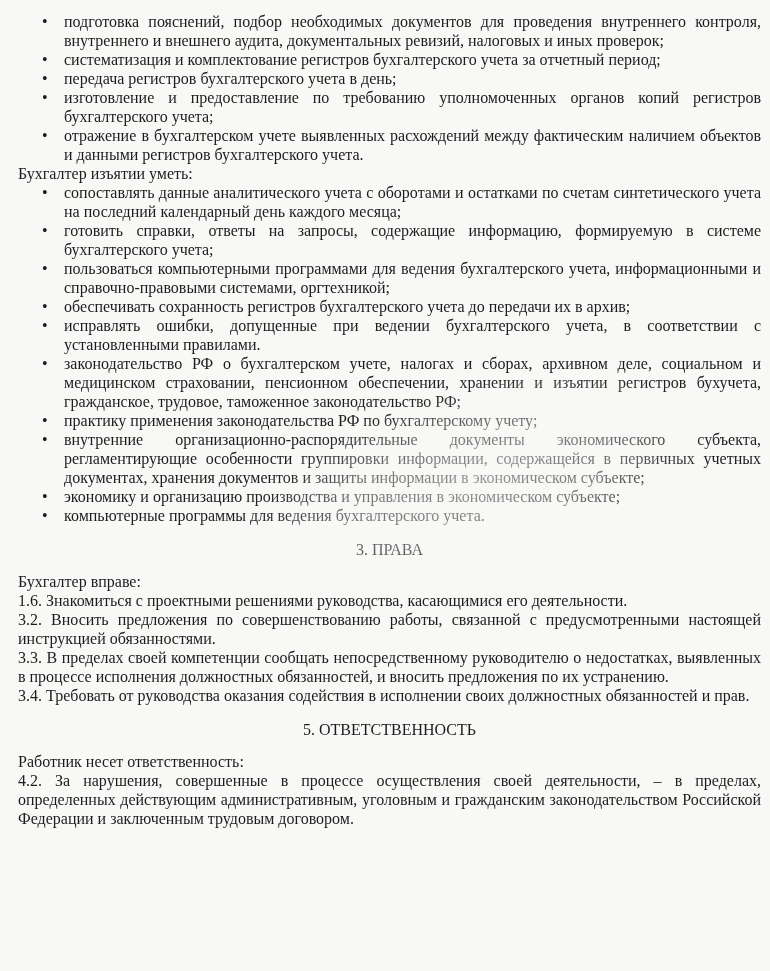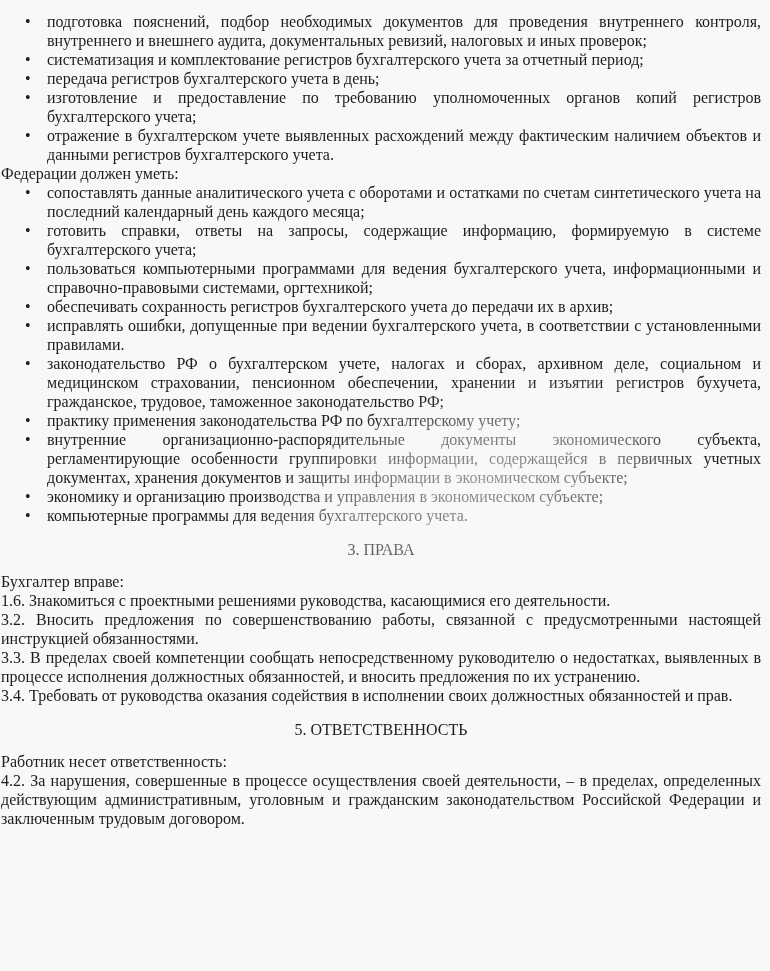--- a/index.html
+++ b/index.html
@@ -5,21 +5,21 @@
   html, body {
     margin: 0; padding: 0;
     width: 770px; height: 971px;
     overflow: hidden;
     background: #f8f8f7;
   }
   .page {
     position: relative;
     box-sizing: border-box;
     width: 770px; height: 971px;
-    padding: 12px 9px 0 1px;
+    padding: 12px 9px 0 18px;
     font-family: "Liberation Serif", "DejaVu Serif", serif;
     font-size: 16px;
     line-height: 19px;
     color: #1c1c1c;
   }
   p, ul, h2 { margin: 0; padding: 0; }
   .lead, .para, li { text-align: justify; }
   ul { list-style: none; }
   li {
     position: relative;
@@ -56,21 +56,21 @@
 <div class="page">
 
   <ul>
     <li>подготовка пояснений, подбор необходимых документов для проведения внутреннего контроля, внутреннего и внешнего аудита, документальных ревизий, налоговых и иных проверок;</li>
     <li>систематизация и комплектование регистров бухгалтерского учета за отчетный период;</li>
     <li>передача регистров бухгалтерского учета в день;</li>
     <li>изготовление и предоставление по требованию уполномоченных органов копий регистров бухгалтерского учета;</li>
     <li>отражение в бухгалтерском учете выявленных расхождений между фактическим наличием объектов и данными регистров бухгалтерского учета.</li>
   </ul>
 
-  <p class="lead">Федерации должен уметь:</p>
+  <p class="lead">Бухгалтер изъятии уметь:</p>
   <ul>
     <li>сопоставлять данные аналитического учета с оборотами и остатками по счетам синтетического учета на последний календарный день каждого месяца;</li>
     <li>готовить справки, ответы на запросы, содержащие информацию, формируемую в системе бухгалтерского учета;</li>
     <li>пользоваться компьютерными программами для ведения бухгалтерского учета, информационными и справочно-правовыми системами, оргтехникой;</li>
     <li>обеспечивать сохранность регистров бухгалтерского учета до передачи их в архив;</li>
     <li>исправлять ошибки, допущенные при ведении бухгалтерского учета, в соответствии с установленными правилами.</li>
   </ul>
 
   <ul>
     <li>законодательство РФ о бухгалтерском учете, налогах и сборах, архивном деле, социальном и медицинском страховании, пенсионном обеспечении, хранении и изъятии регистров бухучета, гражданское, трудовое, таможенное законодательство РФ;</li>

